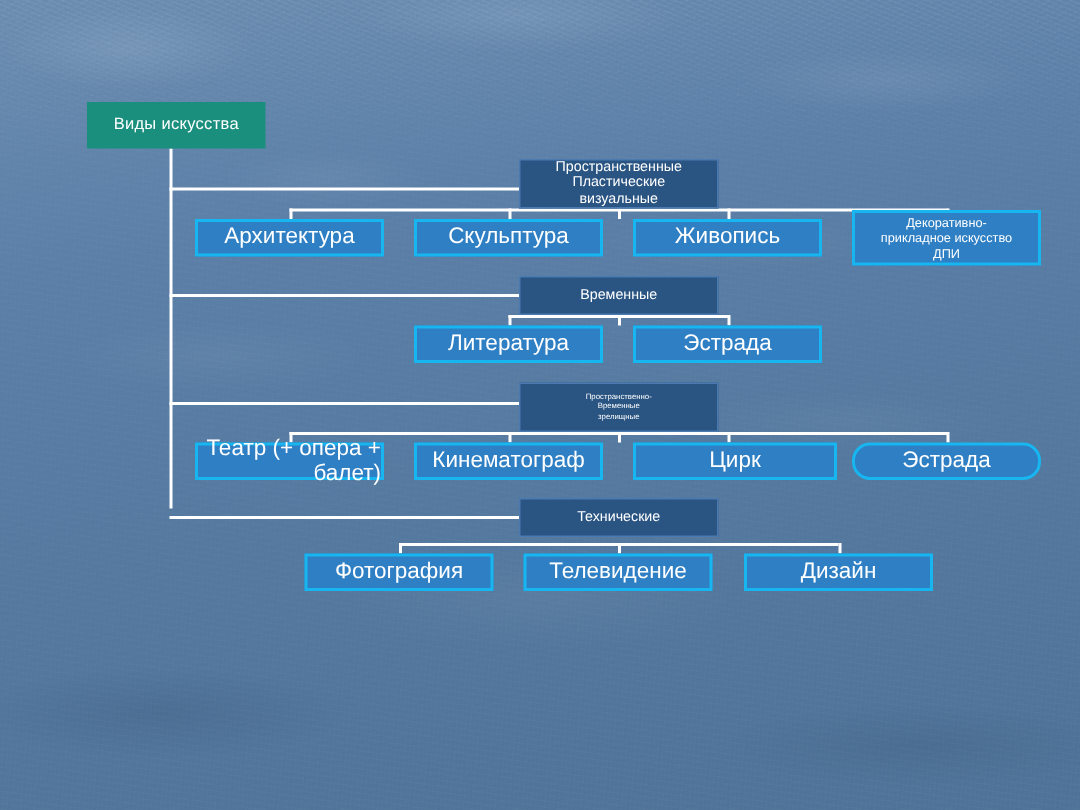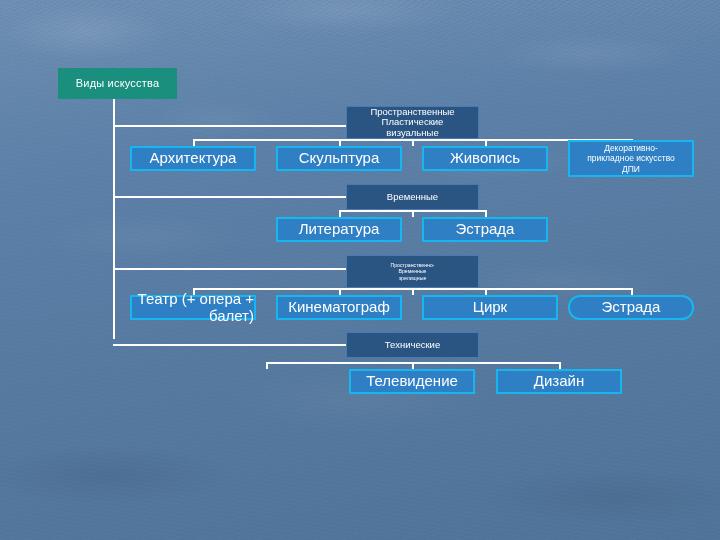--- a/index.html
+++ b/index.html
@@ -166,16 +166,17 @@
 Временные
 зрелищные</div>
 
   <div class="node leaf-node" style="left:130px; top:295px; width:126px; height:25px;text-align:right;">Театр (+ опера + балет)</div>
   <div class="node leaf-node" style="left:276px; top:295px; width:126px; height:25px;">Кинематограф</div>
   <div class="node leaf-node" style="left:422px; top:295px; width:136px; height:25px;">Цирк</div>
   <div class="node leaf-node" style="left:568px; top:295px; width:126px; height:25px;border-radius:12px;">Эстрада</div>
 
   <div class="node cat-node" style="left:346px; top:332px; width:133px; height:26px;">Технические</div>
 
+  <div class="node leaf-node" style="left:203px; top:369px; width:126px; height:25px;">Фотография</div>
   <div class="node leaf-node" style="left:349px; top:369px; width:126px; height:25px;">Телевидение</div>
   <div class="node leaf-node" style="left:496px; top:369px; width:126px; height:25px;">Дизайн</div>
 
 </div>
 
 </body></html>

